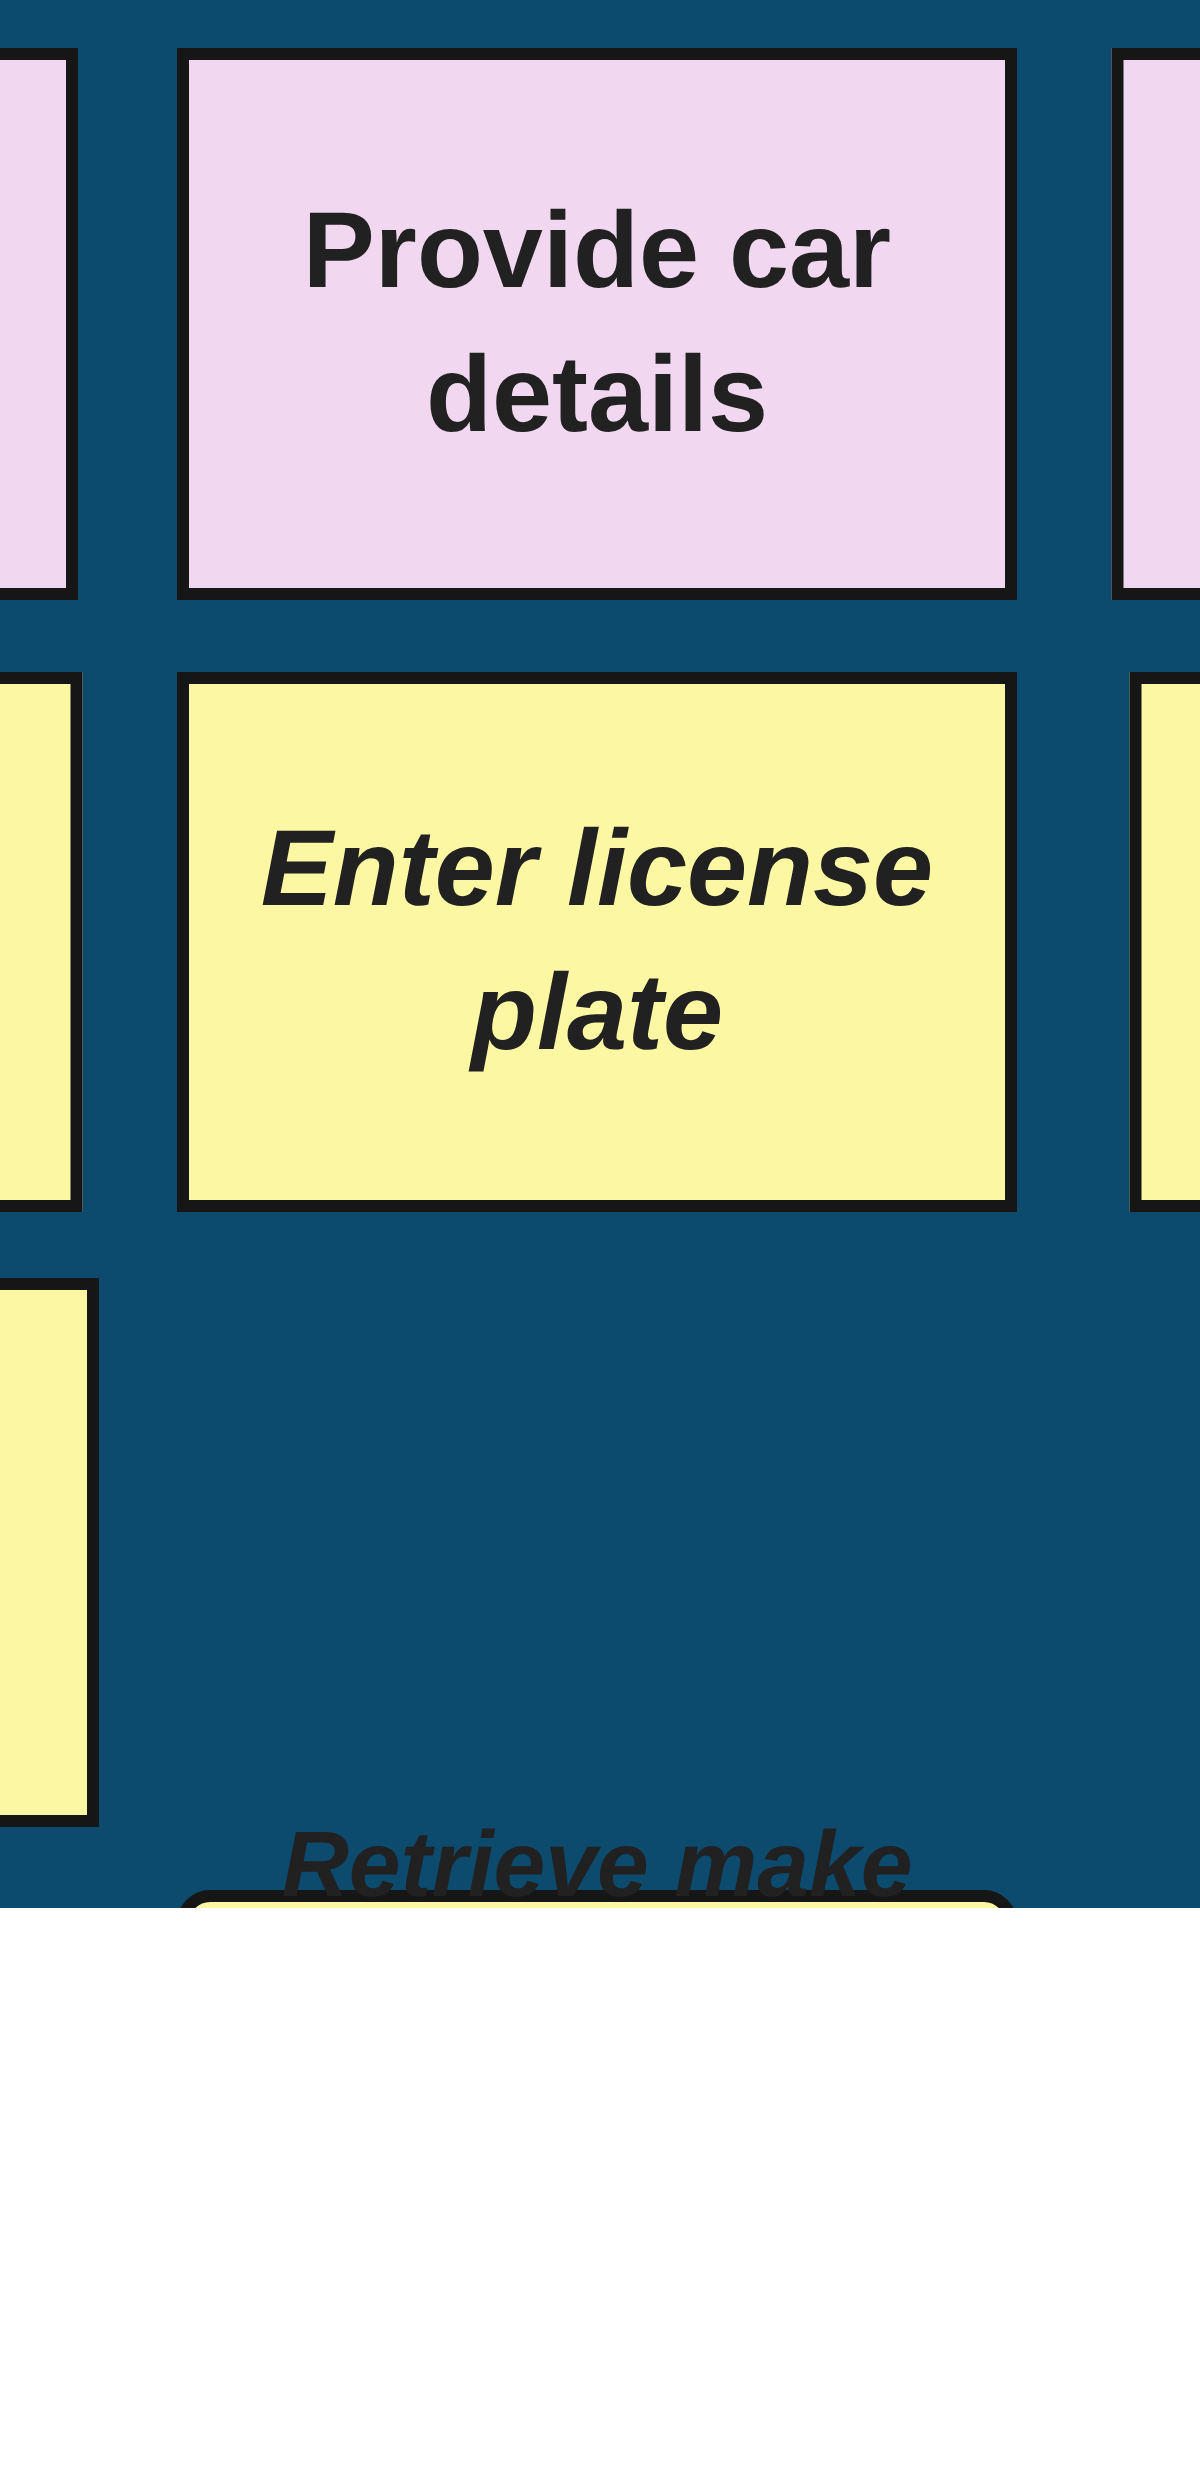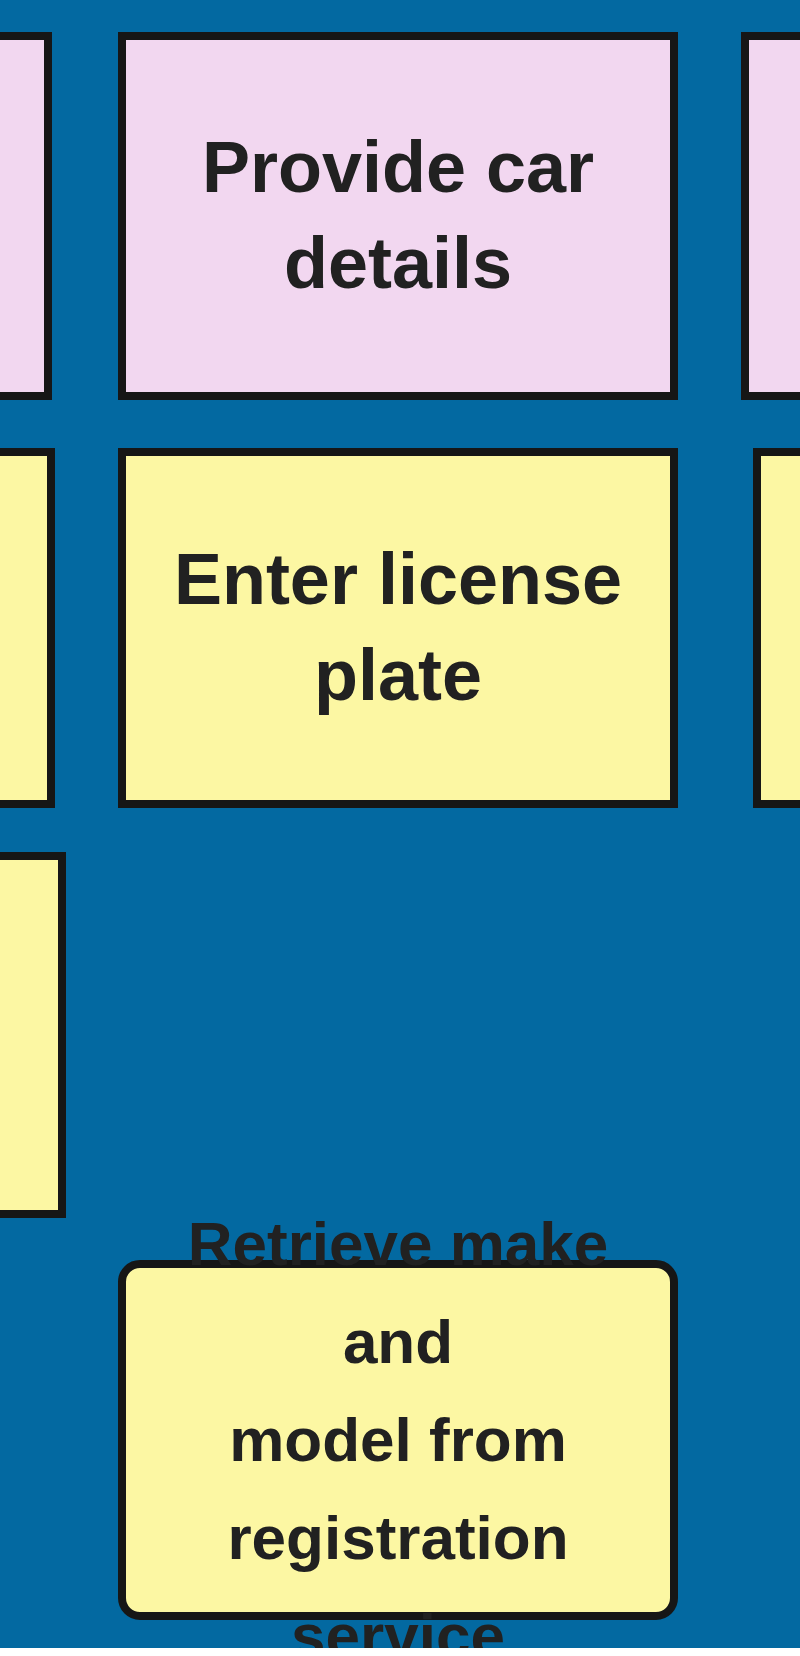--- a/index.html
+++ b/index.html
@@ -2,39 +2,39 @@
 <html><head>
 <meta charset="utf-8">
 <style>
   html, body {
     margin: 0;
     padding: 0;
   }
   .canvas {
     position: relative;
     width: 800px;
-    height: 1648px;
-    background: #0369a1;
+    height: 1272px;
+    background: #0c4a6e;
     overflow: hidden;
   }
   .card {
     position: absolute;
     box-sizing: border-box;
     border: 8px solid #161616;
     display: flex;
     align-items: center;
     justify-content: center;
     text-align: center;
     font-family: "Liberation Sans", "DejaVu Sans", sans-serif;
     font-weight: 700;
     color: #212121;
     white-space: pre-line;
   }
   .pink   { background: #f2d7f0; }
-  .yellow { background: #fcf7a3; }
+  .yellow { background: #fcf7a3; font-style: italic; }
   .size-lg { font-size: 72px; line-height: 1.33; }
   .size-sm { font-size: 62px; line-height: 1.58; border-radius: 22px; }
 
   
   .r1-left   { left: -12px; top: 32px;  width: 64px;  height: 368px; }
   .r1-center { left: 118px; top: 32px;  width: 560px; height: 368px; }
   .r1-right  { left: 741px; top: 32px;  width: 80px;  height: 368px; }
 
   
   .r2-left   { left: -12px; top: 448px; width: 67px;  height: 360px; }

